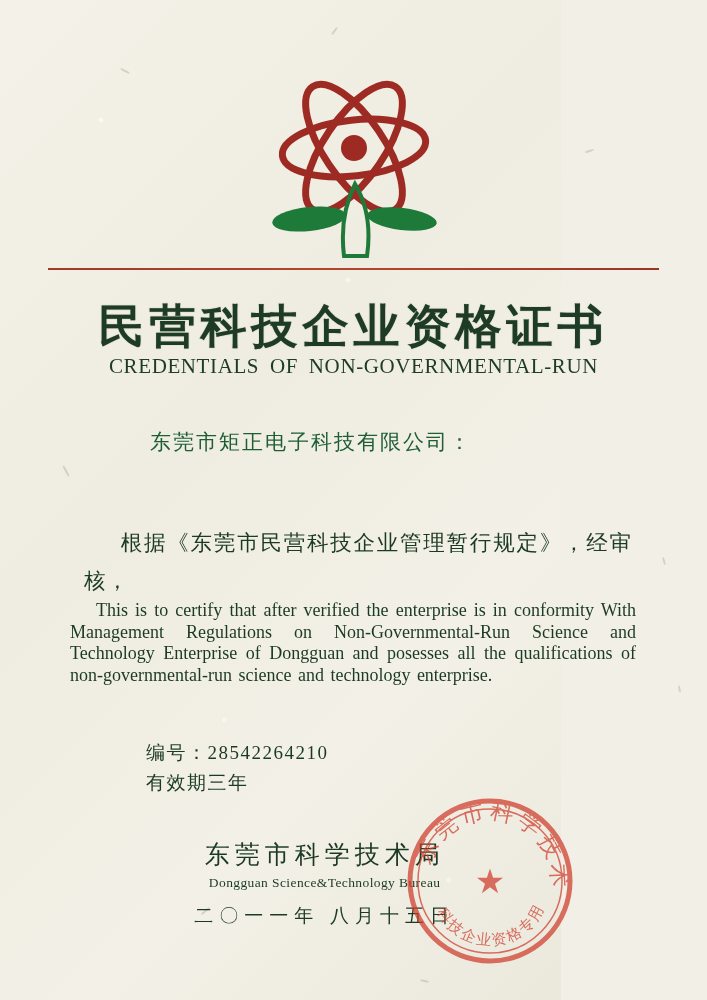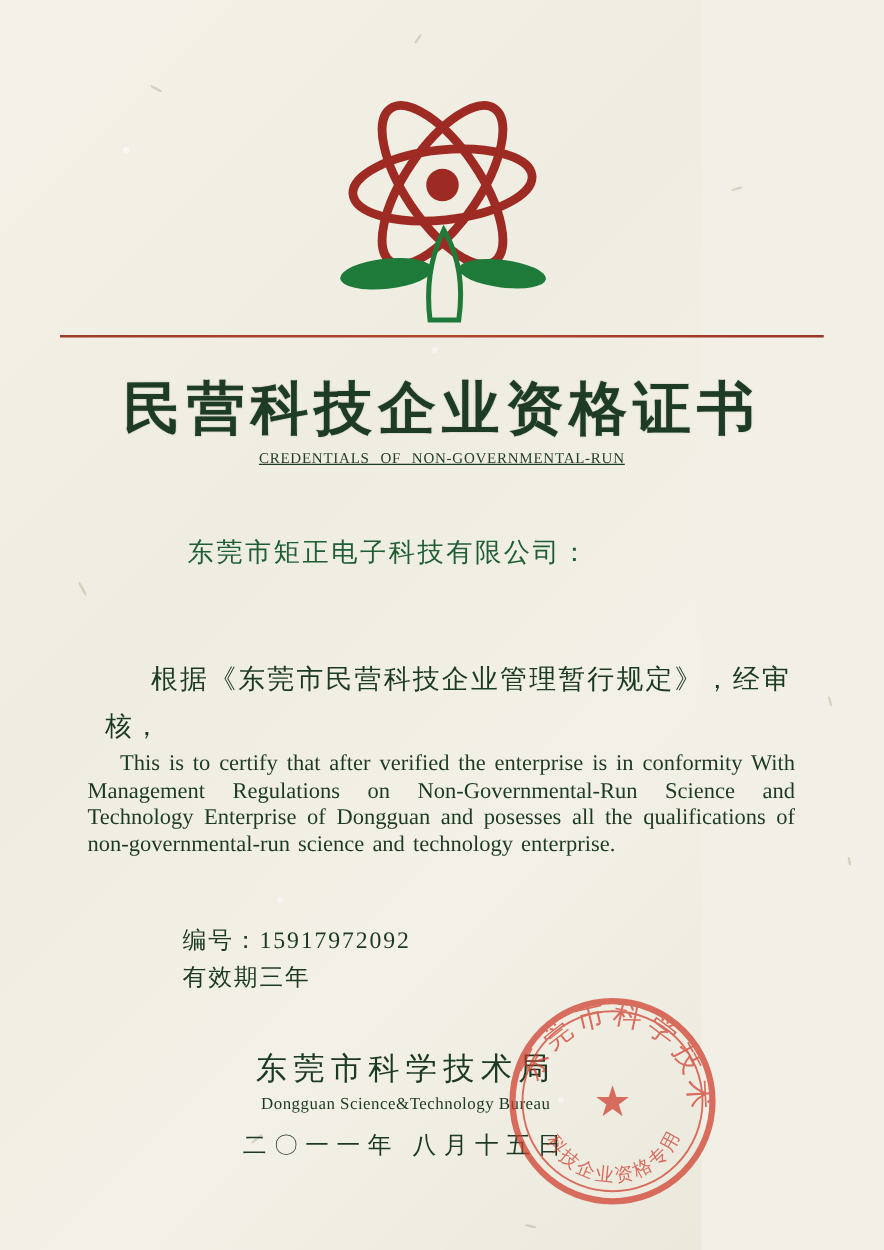--- a/index.html
+++ b/index.html
@@ -65,25 +65,24 @@
     color: #1d3b25;
     text-shadow: 0 0 1px rgba(29,59,37,0.5);
   }
   .title-en {
     position: absolute;
     top: 356px;
     left: 0;
     width: 707px;
     text-align: center;
     color: #1d3b25;
-    font-size: 12px;
+    font-size: 21px;
     letter-spacing: 0.6px;
     line-height: 20px;
     word-spacing: 5px;
-    text-decoration: underline;
   }
   .title-en div:nth-child(2) { letter-spacing: 0.8px; }
 
   
   .company {
     position: absolute;
     top: 428px;
     left: 150px;
     font-size: 21px;
     color: #1e5e34;
@@ -211,21 +210,21 @@
   <div class="body-cn">
     <div><span class="indent"></span><span>根据《东莞市民营科技企业管理暂行规定》，经审核，</span></div>
   </div>
 
   <div class="body-en">
     <span class="indent"></span><span>This  is  to  certify  that after  verified  the enterprise  is in conformity With Management Regulations on Non-Governmental-Run Science and Technology Enterprise  of  Dongguan  and  posesses  all  the  qualifications  of  non-governmental-run science and technology enterprise.</span>
   </div>
 
   <div class="meta">
     <div>
-      <span>编号：</span><span>15917972092</span>
+      <span>编号：</span><span>28542264210</span>
     </div>
     <div>有效期三年</div>
   </div>
 
   <div class="signature">
     <div class="sig-cn">东莞市科学技术局</div>
     <div class="sig-en">Dongguan Science&amp;Technology  Bureau</div>
     <div class="sig-date">二〇一一年 八月十五日</div>
   </div>
 

